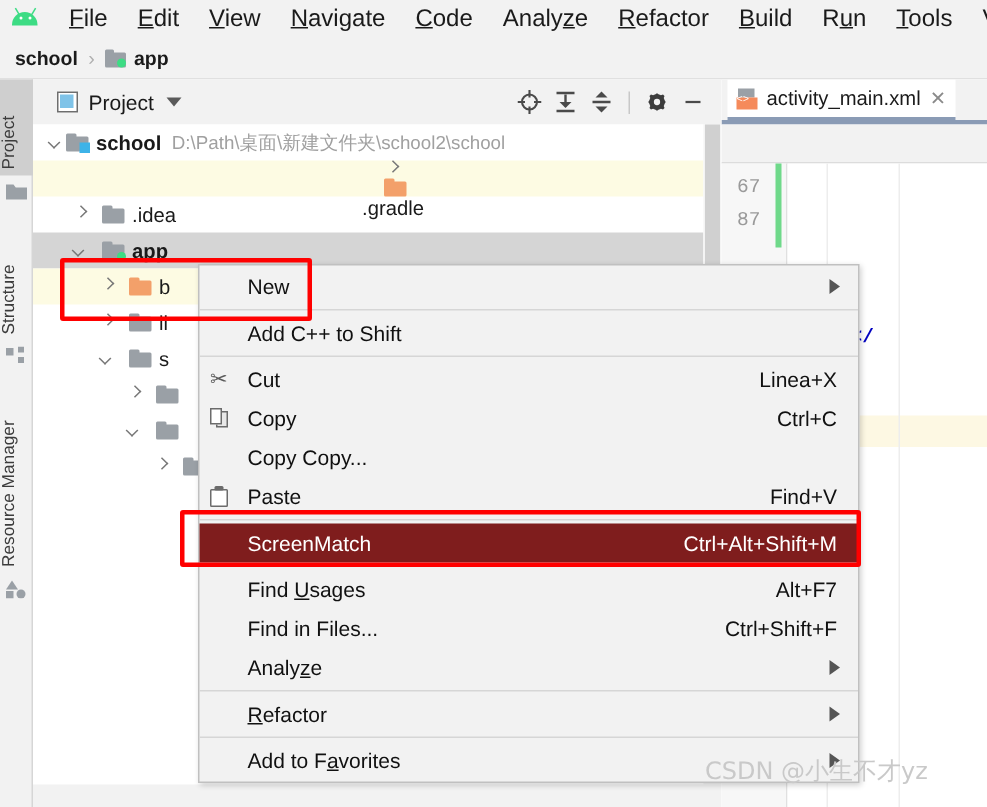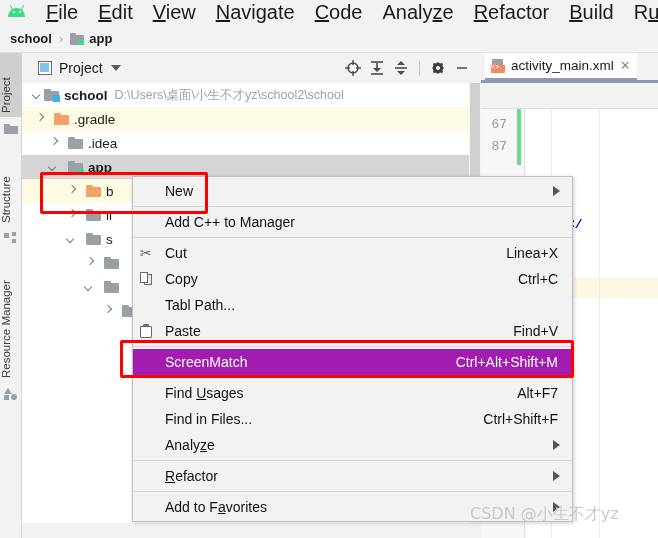--- a/index.html
+++ b/index.html
@@ -42,21 +42,21 @@
   }
   #android-logo .eye1 { left: 7px; }
   #android-logo .eye2 { left: 13px; }
   #android-logo .ant1, #android-logo .ant2 {
     position: absolute; top: 1px; width: 1px; height: 5px;
     background: #3ddc84;
   }
   #android-logo .ant1 { left: 5px; transform: rotate(-30deg); }
   #android-logo .ant2 { left: 16px; transform: rotate(30deg); }
   .menu-item {
-    font-size: 20px; color: #1a1a1a;
+    font-size: 16px; color: #1a1a1a;
     padding: 2px 10px;
     cursor: default;
   }
   .menu-item u { text-decoration: underline; text-underline-offset: 1px; }
 
   
   #breadcrumb {
     position: absolute; left: 0; top: 25px; width: 658px; height: 28px;
     background: #f2f2f2;
     display: flex; align-items: center;
@@ -265,21 +265,21 @@
     border: 1px solid #c0c0c0;
     box-shadow: 1px 1px 4px rgba(0,0,0,0.20);
     padding: 1px 0;
   }
   .mrow {
     position: relative; height: 26px;
     display: flex; align-items: center;
     font-size: 14px; color: #111;
     white-space: nowrap; cursor: default;
   }
-  .mrow.sel { background: #a21caf; color: #fff; }
+  .mrow.sel { background: #7f1d1d; color: #fff; }
   .mrow .micon { width: 24px; height: 26px; position: relative; flex: none; margin-left: 4px; }
   .mrow .mlabel { margin-left: 4px; }
   .mrow.noicon .mlabel { margin-left: 32px; }
   .mrow .mkey {
     position: absolute; right: 14px; font-size: 14px; color: #111;
   }
   .mrow.sel .mkey { color: #fff; }
   .mrow .msub {
     position: absolute; right: 12px; width: 0; height: 0;
     border-top: 5px solid transparent; border-bottom: 5px solid transparent;
@@ -432,24 +432,24 @@
     <div id="tree">
 
       <div class="trow" style="top:0px; padding-left:10px;">
         <span class="arrow down"></span>
         <span class="folder grey">
           <span class="ft"></span>
             <span class="fb"></span>
             <span class="bdot"></span>
         </span>
         <span class="tlabel bold">school</span>
-        <span class="tpath">D:\Users\桌面\小生不才yz\school2\school</span>
-      </div>
-
-      <div class="trow hl" style="top:24px; padding-left:12px;">
+        <span class="tpath">D:\Path\桌面\新建文件夹\school2\school</span>
+      </div>
+
+      <div class="trow hl" style="top:24px; padding-left:33px;flex-direction:column;">
         <span class="arrow right"></span>
         <span class="folder orange" style="margin-left:8px">
           <span class="ft"></span>
             <span class="fb"></span>
         </span>
         <span class="tlabel">.gradle</span>
       </div>
 
       <div class="trow" style="top:48px; padding-left:26px;text-align:center;">
         <span class="arrow right"></span>
@@ -567,21 +567,21 @@
 
   <div id="ctxmenu">
 
     <div class="mrow noicon">
       <span class="mlabel">New</span>
       <span class="msub"></span>
     </div>
     <div class="msep"></div>
 
     <div class="mrow noicon">
-      <span class="mlabel">Add C++ to Manager</span>
+      <span class="mlabel">Add C++ to Shift</span>
     </div>
     <div class="msep"></div>
 
     <div class="mrow">
       <span class="micon">
           <span class="ic-cut">✂</span>
         </span>
       <span class="mlabel">Cut</span>
       <span class="mkey">Linea+X</span>
     </div>
@@ -591,21 +591,21 @@
         <span class="ic-copy">
             <span class="c2"></span>
             <span class="c1"></span>
           </span>
       </span>
       <span class="mlabel">Copy</span>
       <span class="mkey">Ctrl+C</span>
     </div>
 
     <div class="mrow noicon">
-      <span class="mlabel">Tabl Path...</span>
+      <span class="mlabel">Copy Copy...</span>
     </div>
 
     <div class="mrow">
       <span class="micon">
         <span class="ic-paste">
             <span class="p1"></span>
             <span class="p2"></span>
           </span>
       </span>
       <span class="mlabel">Paste</span>

